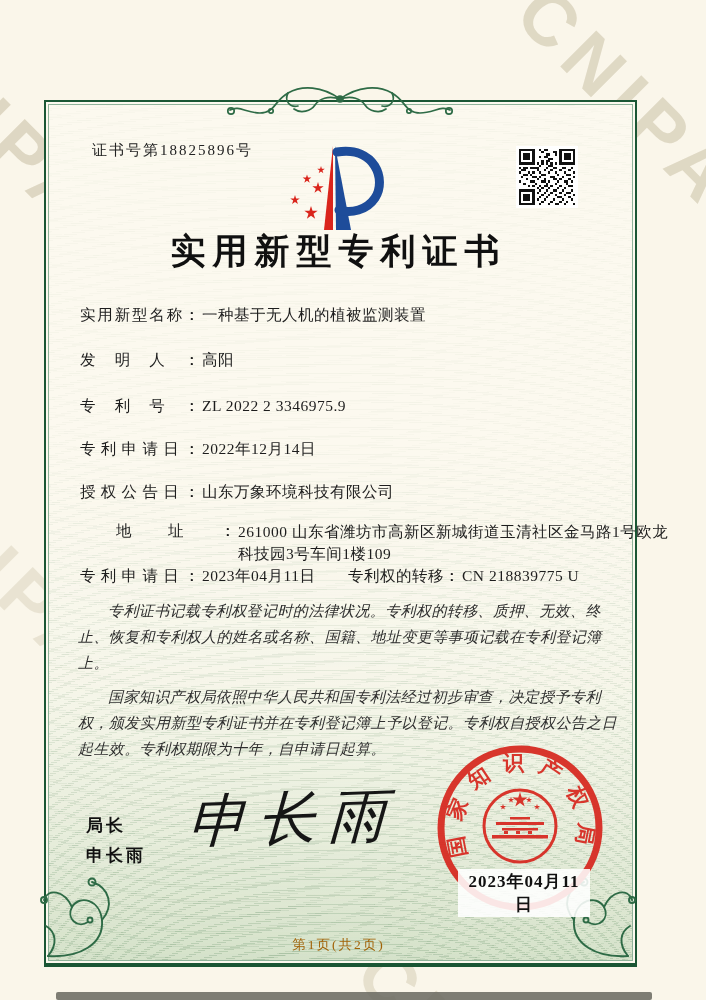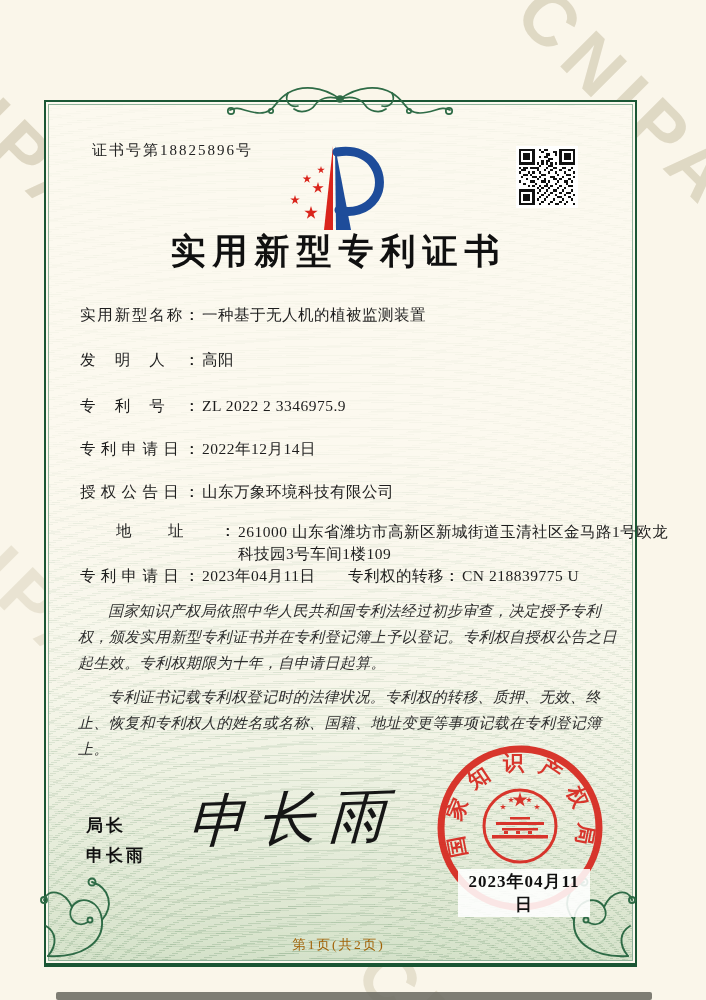--- a/index.html
+++ b/index.html
@@ -206,22 +206,22 @@
       <span class="fvalue">261000 山东省潍坊市高新区新城街道玉清社区金马路1号欧龙科技园3号车间1楼109</span>
   </div>
   <div class="frow" style="top:566px;">
     <span class="flabel">专利申请日</span><span class="colon">：</span><span class="fvalue">2023年04月11日</span>
     <span class="pair2">
       <span class="flabel">专利权的转移</span><span class="colon">：</span><span class="fvalue">CN 218839775 U</span>
     </span>
   </div>
 
   <div class="paras">
+    <p>专利证书记载专利权登记时的法律状况。专利权的转移、质押、无效、终止、恢复和专利权人的姓名或名称、国籍、地址变更等事项记载在专利登记簿上。</p>
     <p>国家知识产权局依照中华人民共和国专利法经过初步审查，决定授予专利权，颁发实用新型专利证书并在专利登记簿上予以登记。专利权自授权公告之日起生效。专利权期限为十年，自申请日起算。</p>
-    <p>专利证书记载专利权登记时的法律状况。专利权的转移、质押、无效、终止、恢复和专利权人的姓名或名称、国籍、地址变更等事项记载在专利登记簿上。</p>
   </div>
 
   <div class="sig-label" style="top:814px;">局长</div>
   <div class="sig-label" style="top:844px;">申长雨</div>
   <div class="autograph">申长雨</div>
 
   <svg class="seal" width="176" height="176" viewBox="0 0 176 176">
     <defs>
       <path id="ringArc" d="M35.4,114.5 A58,58 0 1 1 140.6,114.5" fill="none"></path>
     </defs>

